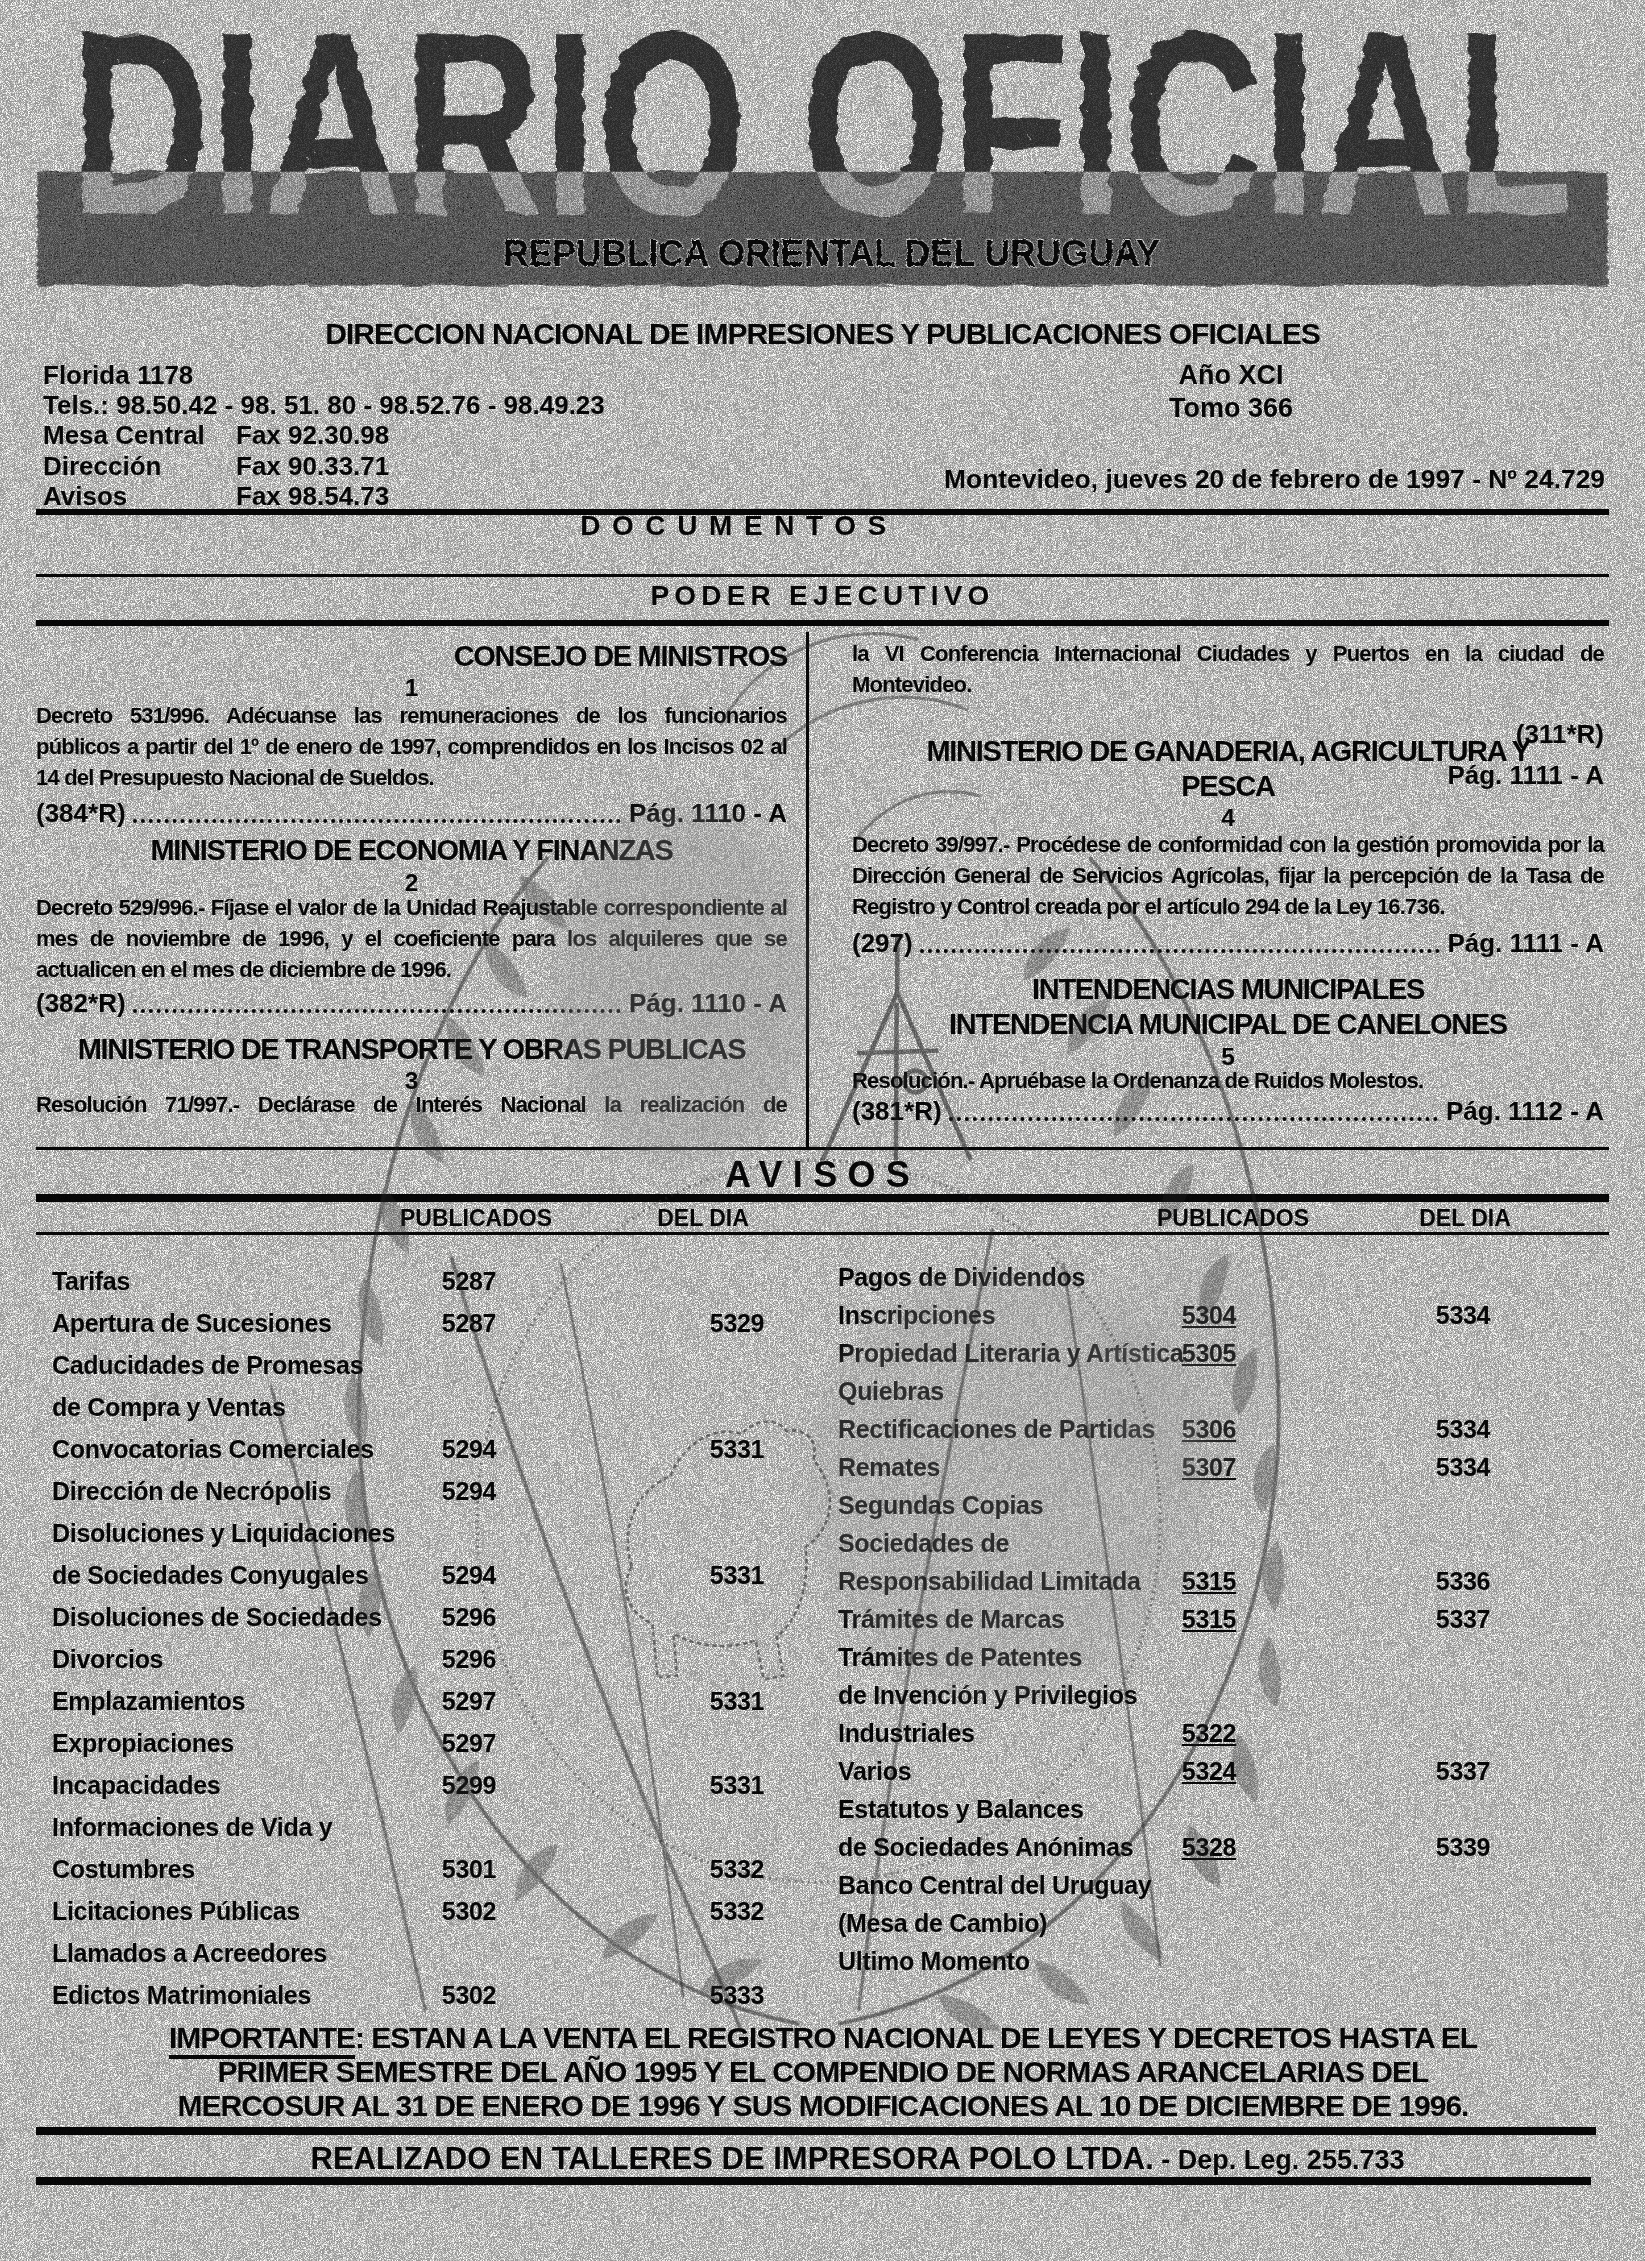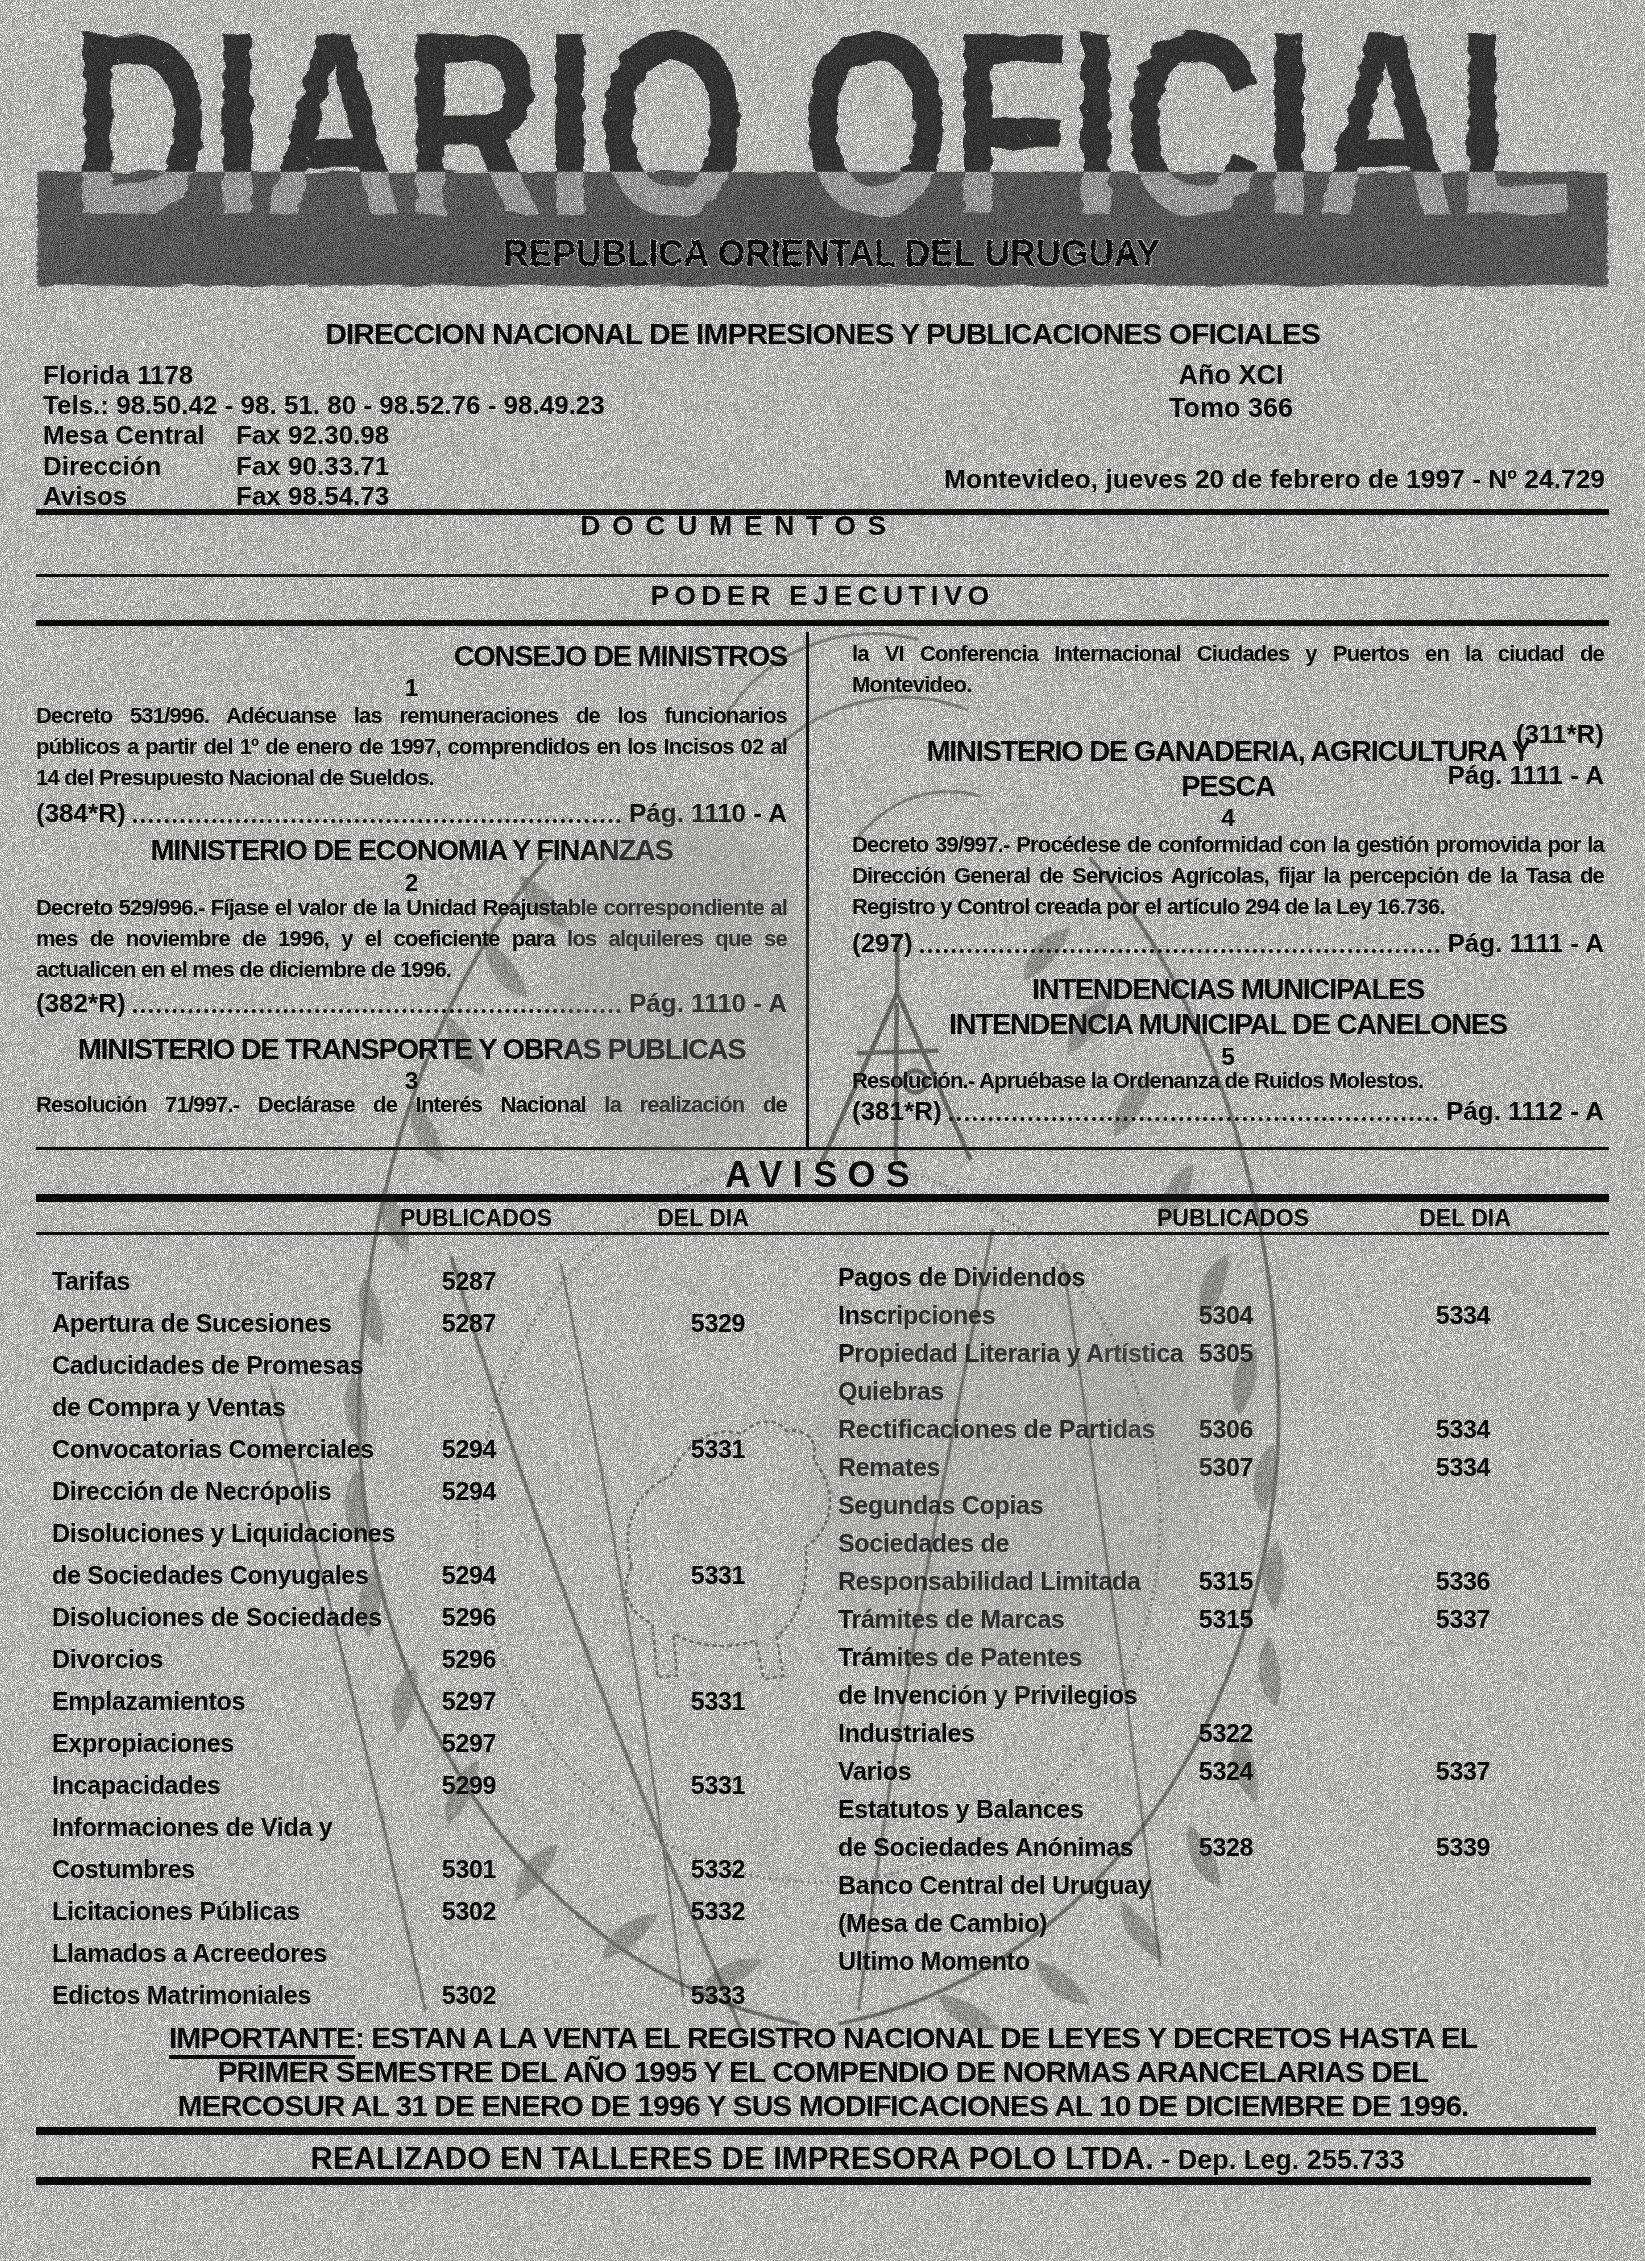--- a/index.html
+++ b/index.html
@@ -12,22 +12,22 @@
   .sec-n{position:absolute;width:100%;text-align:center;font-size:24.5px;}
   .sec-b{position:absolute;width:100%;font-size:22px;line-height:31px;letter-spacing:-0.8px;text-align:justify;}
   .stretch{text-align:justify;-moz-text-align-last:justify;text-align-last:justify;}
   .ref-row{position:absolute;width:100%;display:flex;align-items:flex-end;font-size:26px;}
   .leader{flex:1;border-bottom:4.5px dotted #0a0a0a;margin:0 7.7px 5.8px 7.7px;height:0.6px;}
   .col{position:absolute;top:0;height:0;overflow:visible;}
   .av-col{position:absolute;}
   .av-row{position:relative;height:42px;font-size:25px;letter-spacing:-0.3px;white-space:nowrap;}
   .av-col.right .av-row{height:38px;}
   .av-pub,.av-dia{position:absolute;top:0;width:122px;text-align:center;}
-  .av-col.left .av-pub{left:356px;} .av-col.left .av-dia{left:605px;}
-  .av-col.right .av-pub{left:327px;} .av-col.right .av-dia{left:564px;}
+  .av-col.left .av-pub{left:356px;} .av-col.left .av-dia{left:624px;}
+  .av-col.right .av-pub{left:310px;text-decoration:underline;} .av-col.right .av-dia{left:564px;}
   .av-head{position:absolute;width:142px;text-align:center;font-size:23px;top:1205px;}
   .contact-row{display:flex;font-size:26px;line-height:30px;}
   .contact-row .dept{width:193px;}
   .wm{position:absolute;left:0;top:0;pointer-events:none;}
 </style>
 </head>
 <body>
 
 <div class="page">
 

